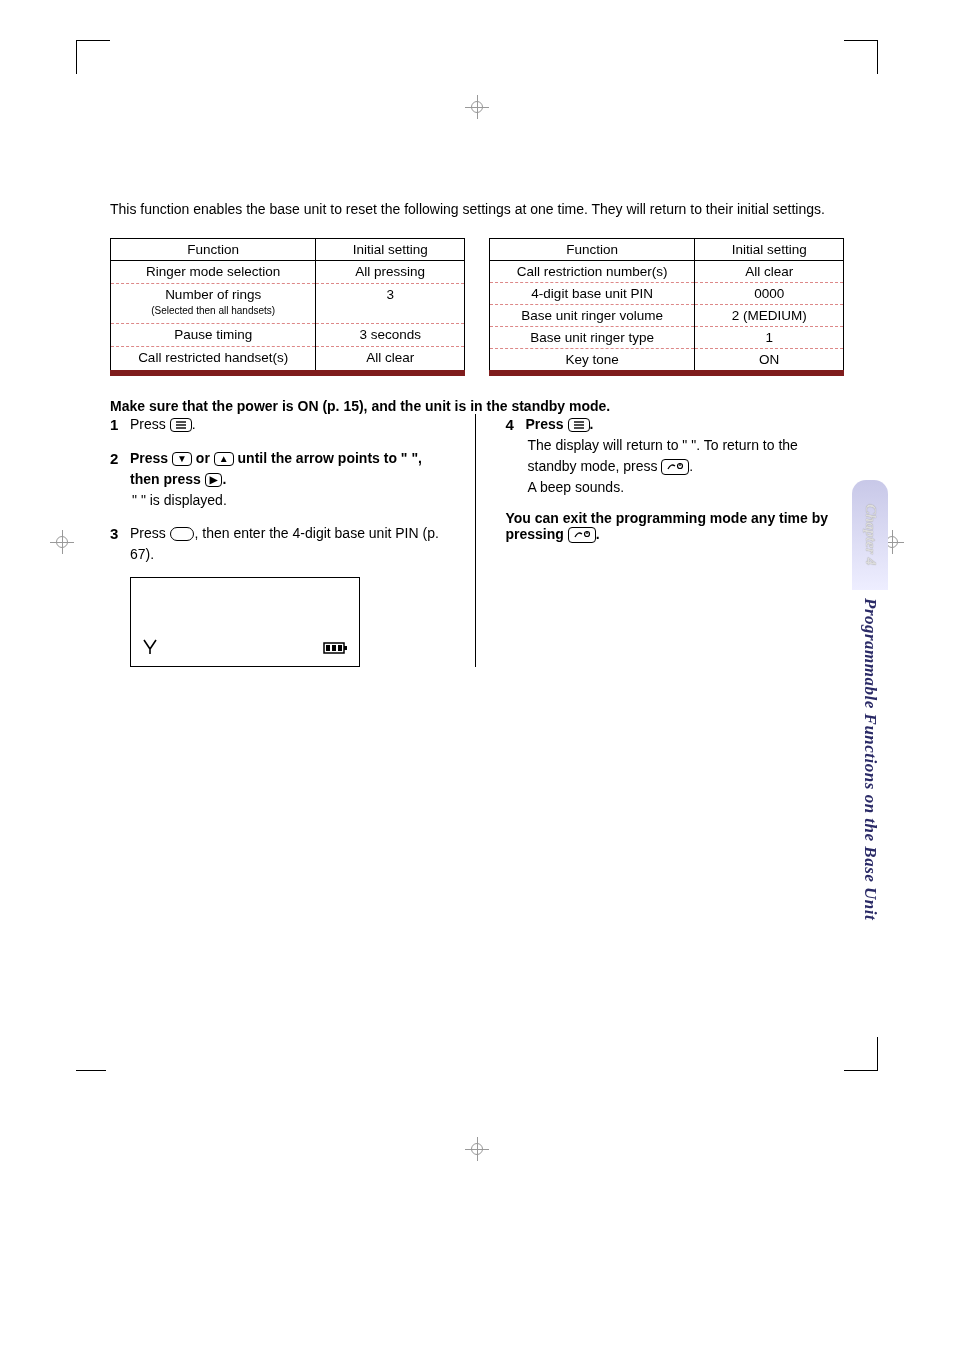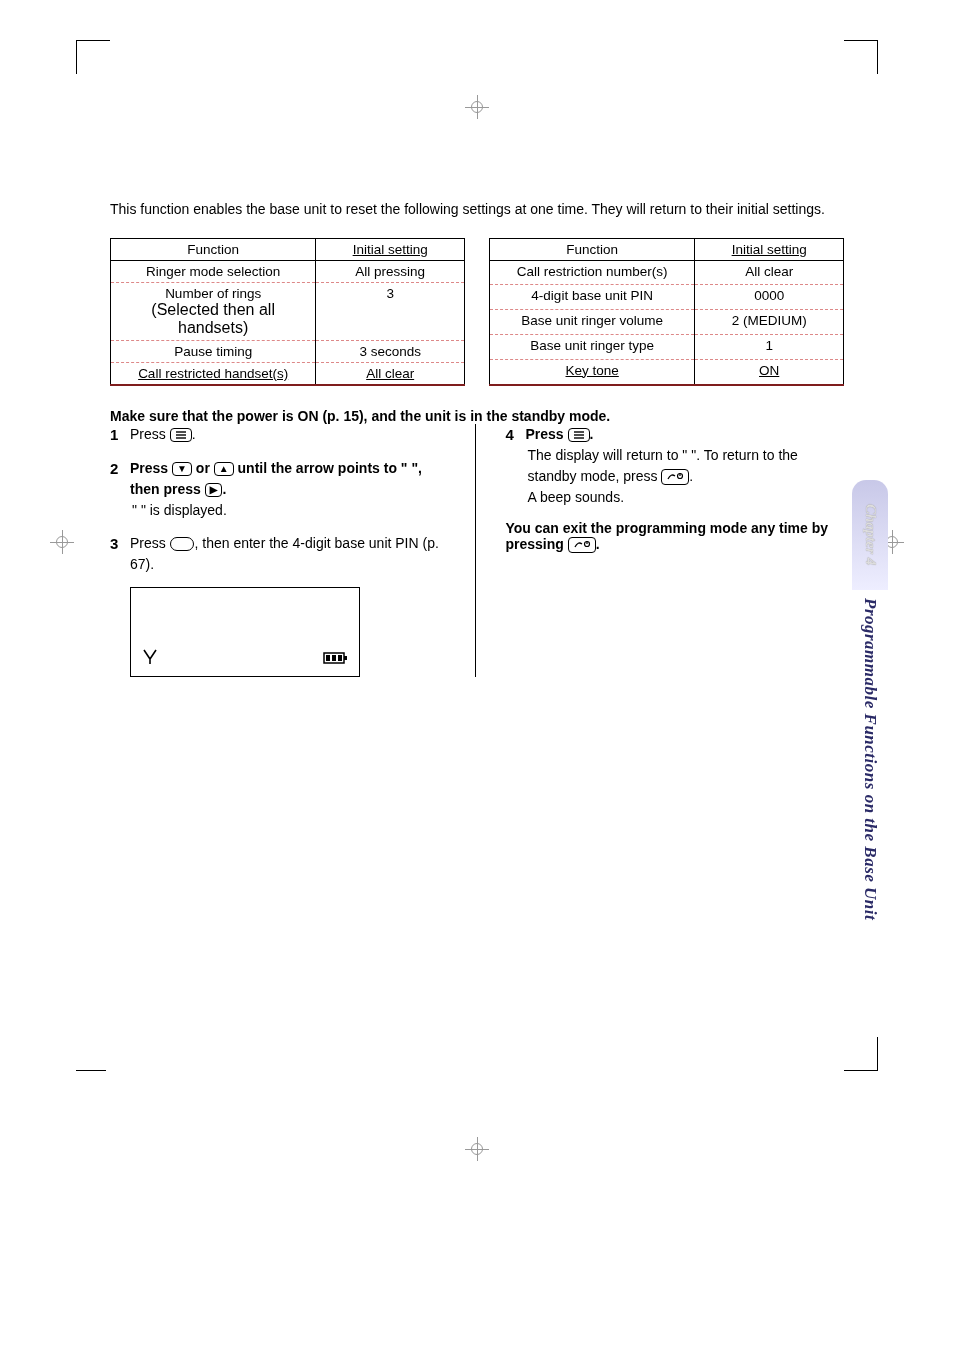--- a/index.html
+++ b/index.html
@@ -69,26 +69,25 @@
       font-weight: normal;
       text-align: center;
       border: 1px solid #000;
     }
     .settings-table td {
       border-left: 1px solid #000;
       border-right: 1px solid #000;
       border-bottom: 1px dashed #d88;
     }
     .settings-table tr:last-child td {
-      border-bottom: 2px solid #7f1d1d;
-      text-decoration: underline;
+      border-bottom: 6px solid #7f1d1d;
     }
     .col-function { width: 58%; }
-    .col-initial { width: 42%; text-decoration: underline; }
-    .small-note { font-size: 16px; }
+    .col-initial { width: 42%; }
+    .small-note { font-size: 10px; }
     .instruction-title {
       font-weight: bold;
     }
     .columns {
       display: flex;
       gap: 30px;
     }
     .col-left, .col-right {
       flex: 1;
     }

